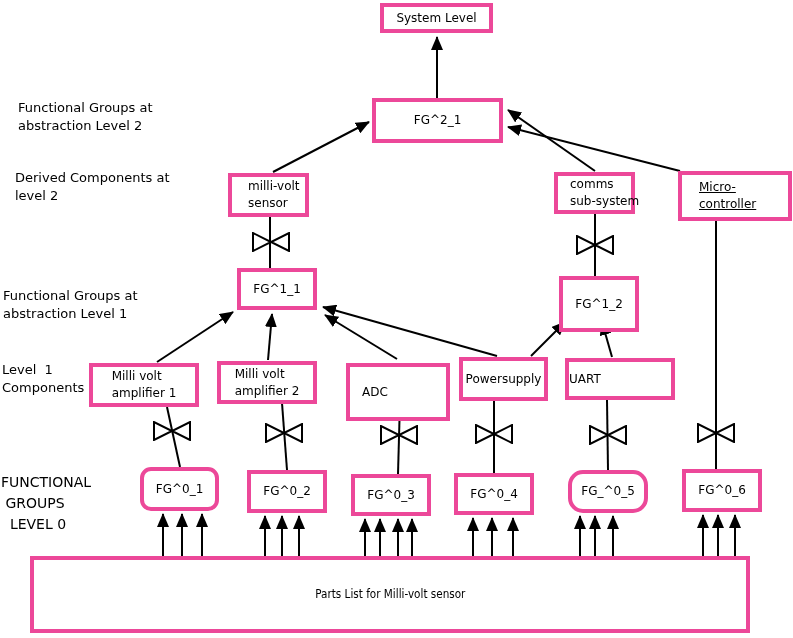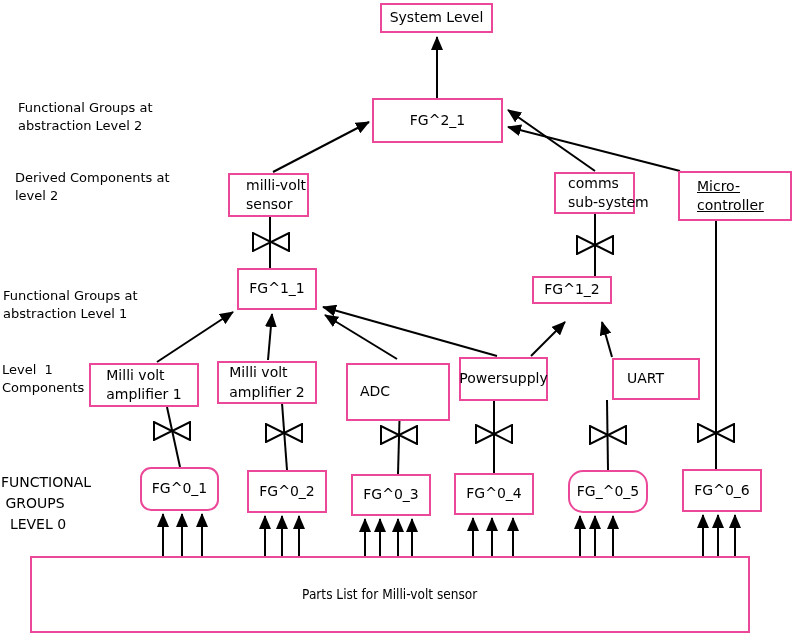--- a/index.html
+++ b/index.html
@@ -8,26 +8,26 @@
     width:793px;height:638px;
     background:#ffffff;
     font-family:"DejaVu Sans","Liberation Sans",sans-serif;
     color:#000;
     overflow:hidden;
   }
   #wires{position:absolute;left:0;top:0;width:793px;height:638px;}
   .box{
     position:absolute;
     box-sizing:border-box;
-    border:2px solid #ec4899;
+    border:4px solid #ec4899;
     background:#fff;
     display:flex;
     align-items:center;
     justify-content:center;
-    font-size:14px;
+    font-size:12px;
     line-height:1.38;
   }
   .box > span{white-space:pre;display:inline-block;text-align:left;}
   .box.left{justify-content:flex-start;}
   .lbl{
     position:absolute;
     white-space:pre;
     font-size:13px;
     line-height:1.38;
   }
@@ -142,39 +142,39 @@
 sub-system</span>
     </div>
   <div class="box left" style="left:678px;top:171px;width:114px;height:50px;padding-left:17px;text-decoration:underline;">
       <span>Micro-
 controller</span>
     </div>
 
   <div class="box" style="left:237px;top:268px;width:80px;height:42px;">
       <span>FG^1_1</span>
     </div>
-  <div class="box" style="left:532px;top:276px;width:80px;height:28px;align-items:center;">
+  <div class="box" style="left:559px;top:276px;width:80px;height:56px;align-items:center;">
       <span>FG^1_2</span>
     </div>
 
   <div class="box" style="left:89px;top:363px;width:110px;height:44px;">
       <span>Milli volt
 amplifier 1</span>
     </div>
   <div class="box" style="left:217px;top:361px;width:100px;height:43px;">
       <span>Milli volt
 amplifier 2</span>
     </div>
   <div class="box left" style="left:346px;top:363px;width:104px;height:58px;padding-left:12px;">
       <span>ADC</span>
     </div>
   <div class="box" style="left:459px;top:357px;width:89px;height:44px;">
       <span>Powersupply</span>
     </div>
-  <div class="box left" style="left:565px;top:358px;width:88px;height:42px;padding-left:13px;margin-left:47px;">
+  <div class="box left" style="left:565px;top:358px;width:110px;height:42px;">
       <span>UART</span>
     </div>
 
   <div class="box" style="left:140px;top:467px;width:79px;height:44px;border-radius:11px;">
       <span>FG^0_1</span>
     </div>
   <div class="box" style="left:247px;top:470px;width:80px;height:43px;">
       <span>FG^0_2</span>
     </div>
   <div class="box" style="left:351px;top:474px;width:80px;height:42px;">

